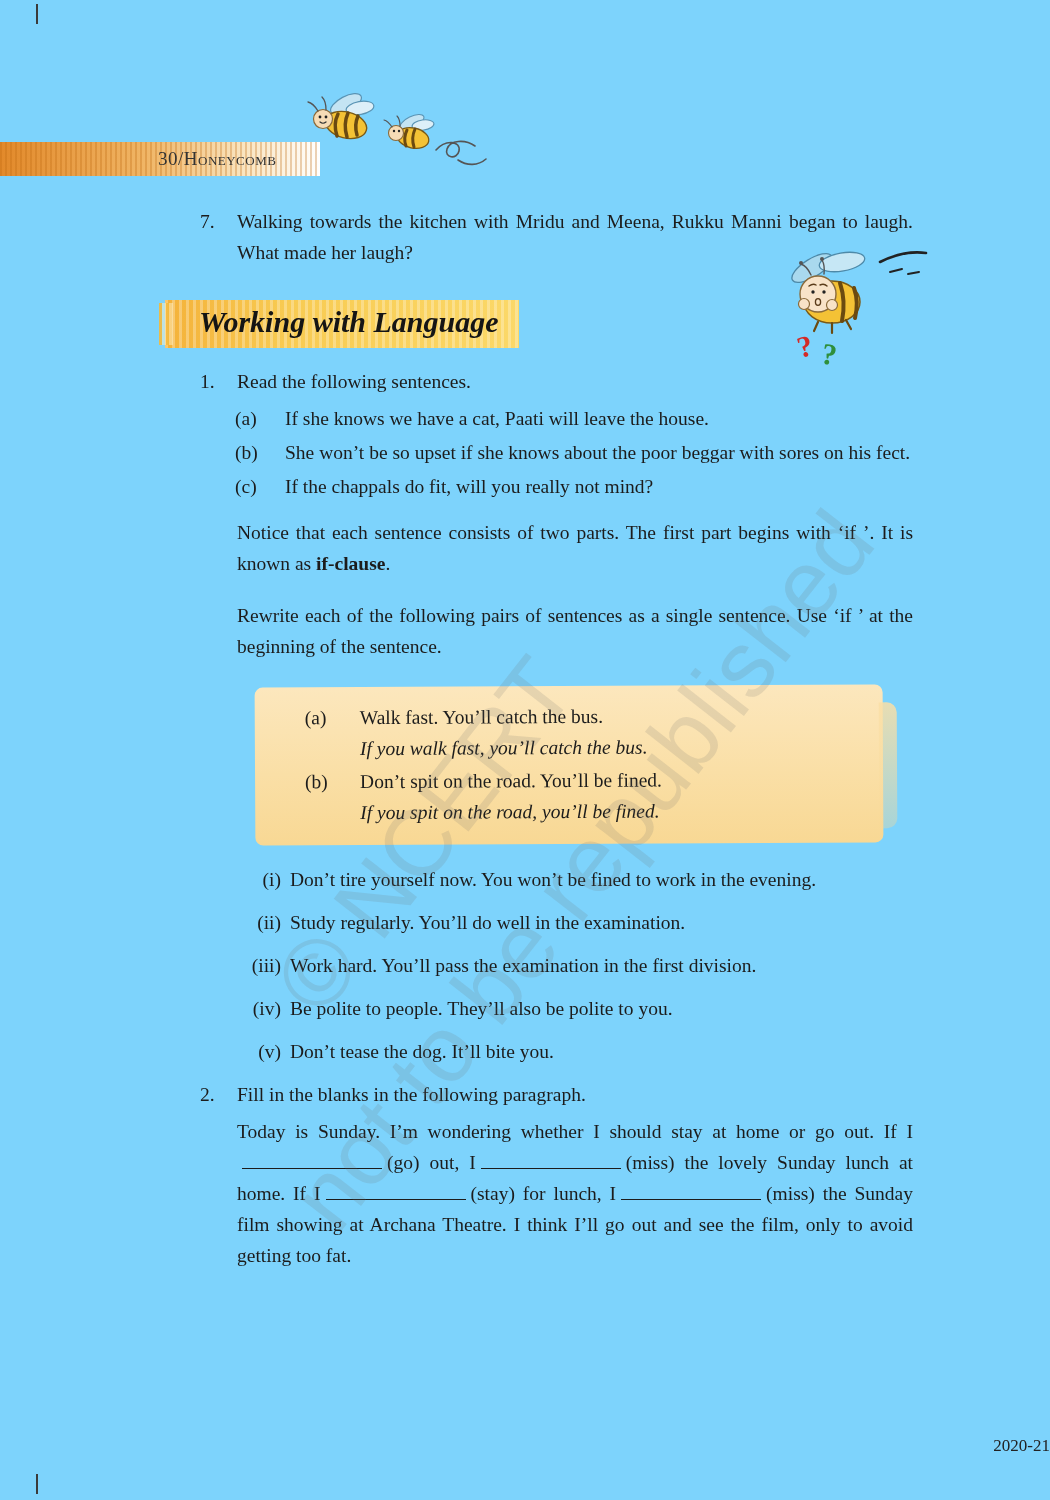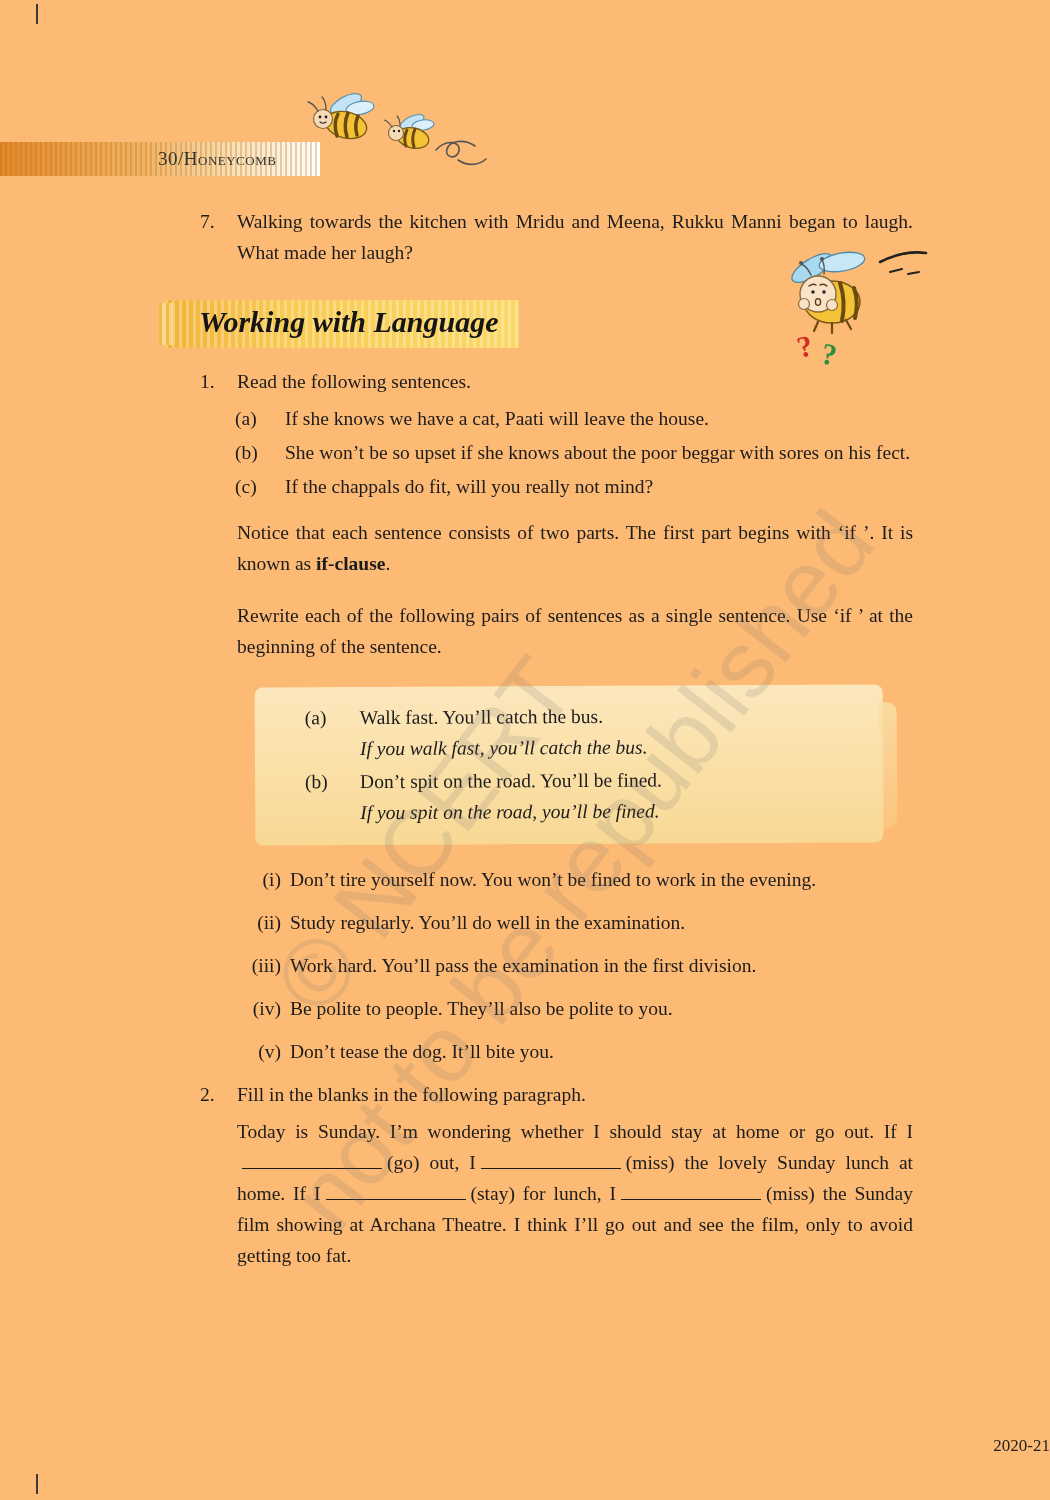--- a/index.html
+++ b/index.html
@@ -1,21 +1,21 @@
 <!DOCTYPE html>
 <html><head>
 <meta charset="utf-8">
 <style>
   * { box-sizing: border-box; margin: 0; padding: 0; }
   html,body { background:#ffffff; }
   .page {
     position: relative;
     width: 1050px; height: 1500px;
     margin: 0 auto;
-    background: #fdba74;
+    background: #7dd3fc;
     overflow: hidden;
     font-family: "Liberation Serif", serif;
     color: #1c1c1c;
     font-size: 19.5px;
     line-height: 31px;
   }
   
   .tick { position: absolute; background: #3a3a3a; }
   .tick.v { width: 2px; height: 20px; }
 

